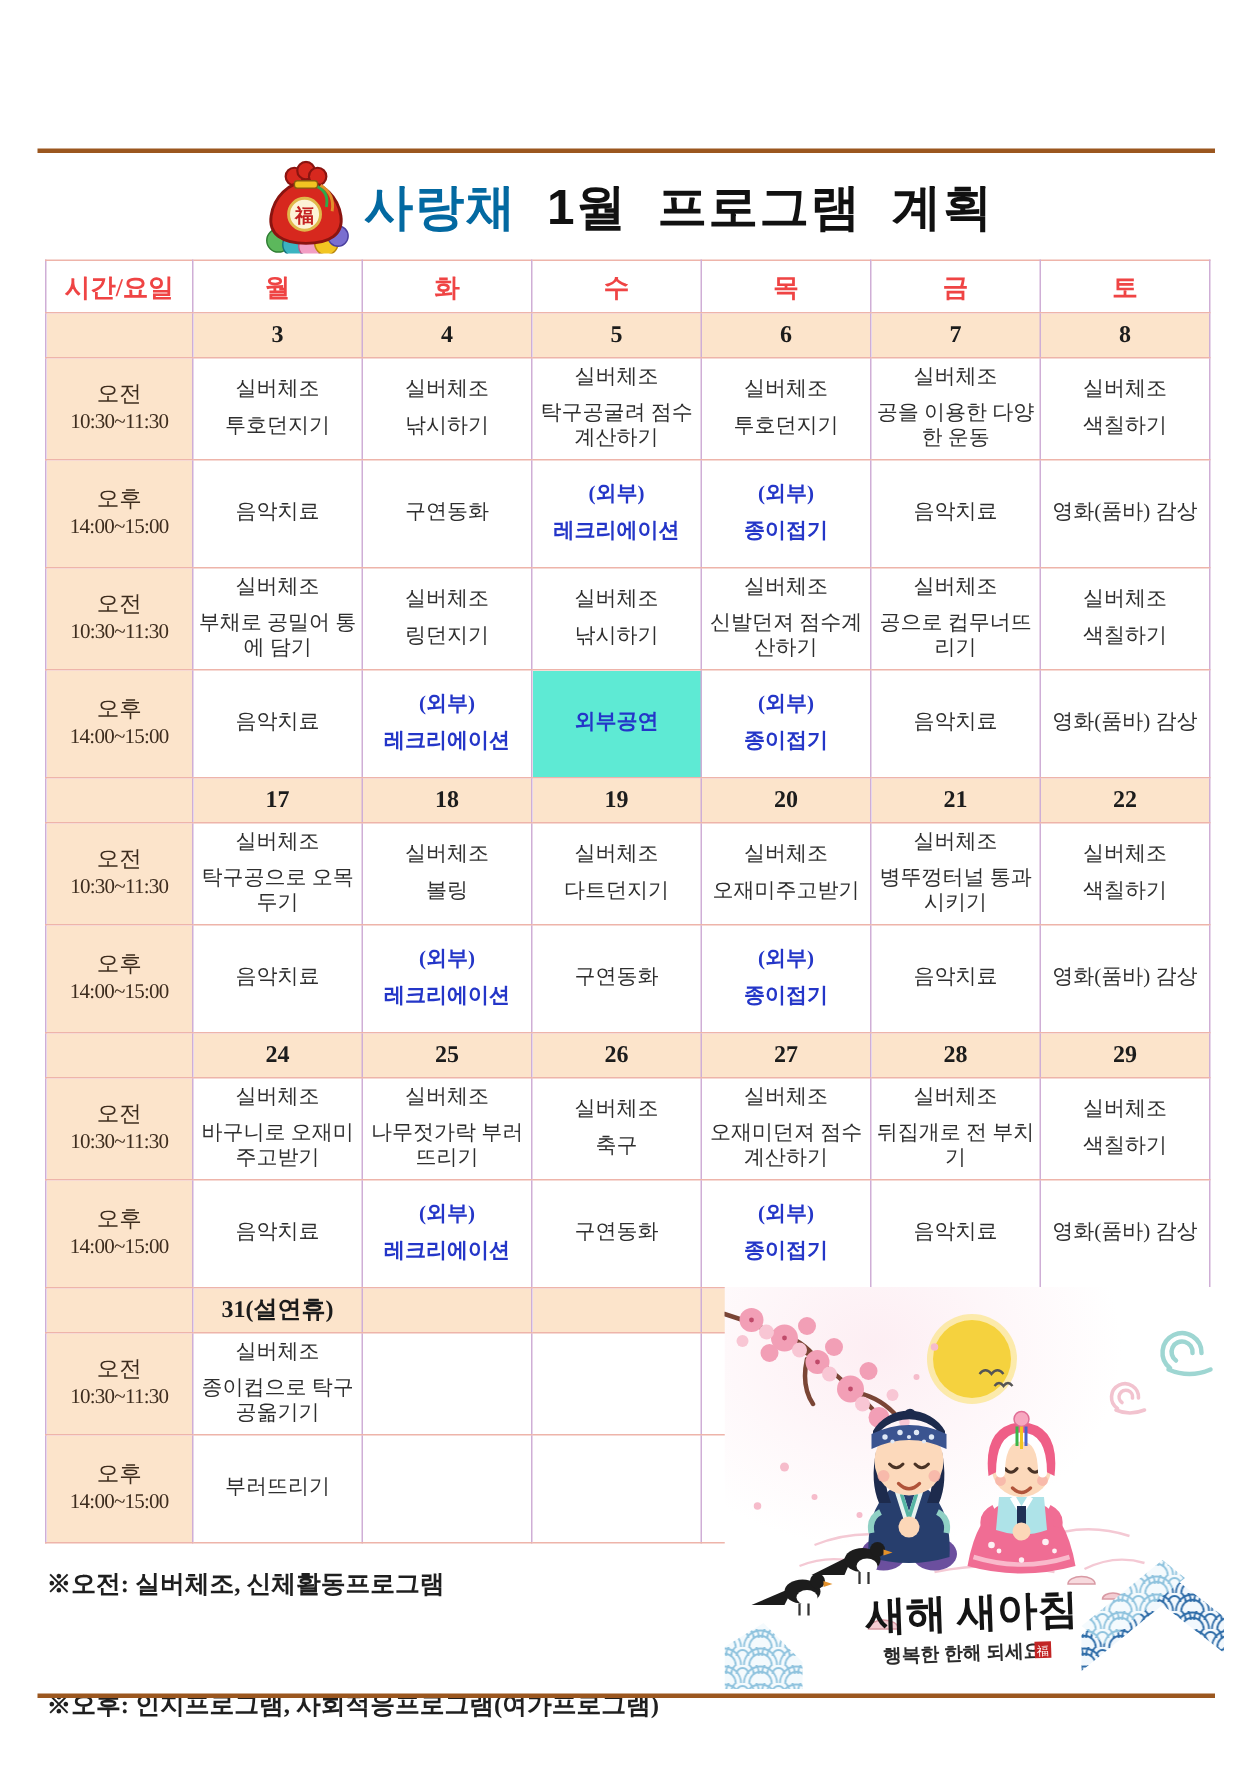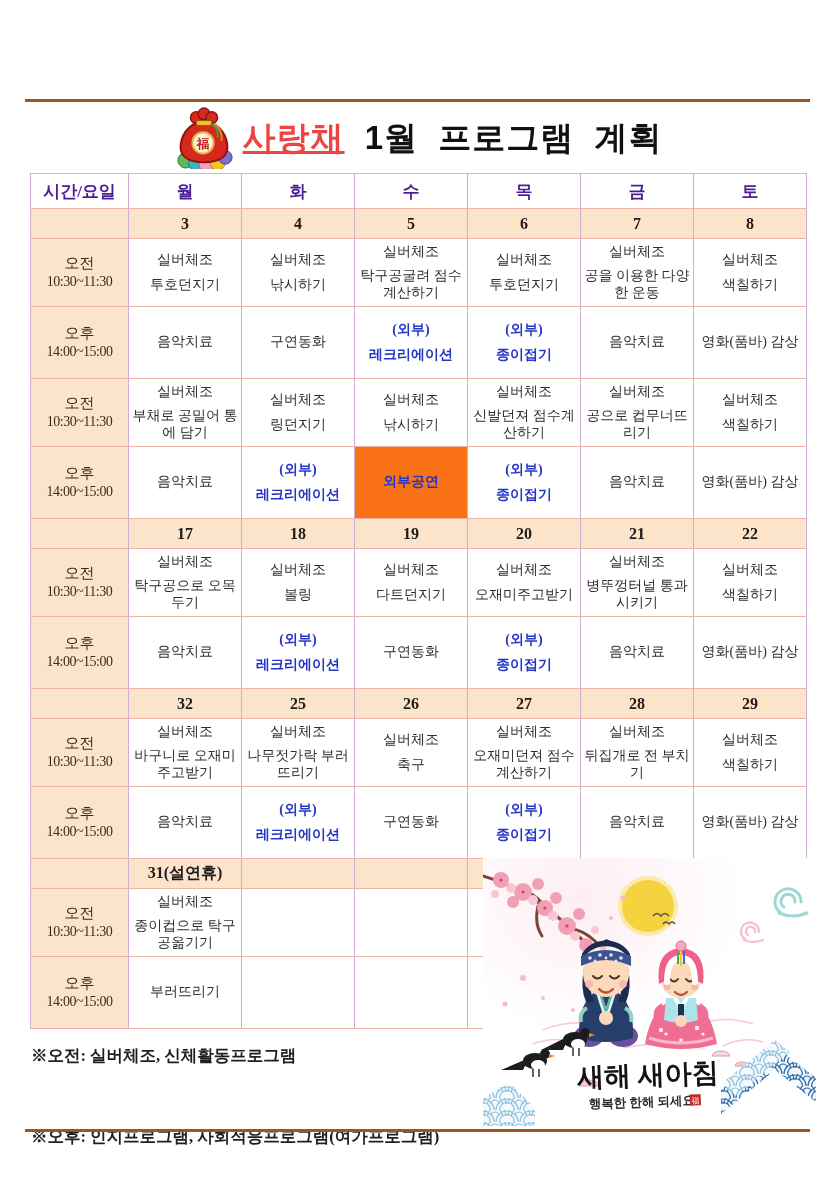--- a/index.html
+++ b/index.html
@@ -7,42 +7,42 @@
         font-family:"Liberation Serif",serif;color:#222;}
   .rule{position:absolute;left:25px;width:785px;height:3px;background:#9b571f;}
   .rule.top{top:99px;}
   .rule.bottom{top:1129px;z-index:9;}
 
   
   .title-row{position:absolute;left:0;top:106px;width:835px;height:64px;
              display:flex;justify-content:center;align-items:center;gap:8px;}
   .title-row h1{margin:0;font-family:"Liberation Sans",sans-serif;font-weight:bold;
                 font-size:33px;letter-spacing:1px;word-spacing:10px;color:#111;}
-  .title-red{color:#ef4444;text-decoration:underline;}
+  .title-red{color:#0369a1;}
 
   
   table.schedule{position:absolute;left:30px;top:173px;width:776px;
                  border-collapse:collapse;table-layout:fixed;}
   .schedule td,.schedule th{border:1px solid #cfaed6;border-top-color:#eeb4aa;border-bottom-color:#eeb4aa;
       padding:1px 2px;text-align:center;vertical-align:middle;overflow:hidden;}
-  .schedule thead th{height:32px;background:#fff;font-size:17px;font-weight:bold;color:#4c1d95;}
+  .schedule thead th{height:32px;background:#fff;font-size:17px;font-weight:bold;color:#ef4444;}
   th.sat{color:#2436c8;}
   tr.date-row{height:30px;background:#fce4cb;}
   tr.date-row td{font-size:16px;font-weight:bold;color:#1c1c1c;}
   td.sat{color:#2436c8;}
   td.holiday{color:#e02020;}
   tr.am-row{height:68px;}
   tr.pm-row{height:72px;}
   td.time-cell{background:#fce4cb;font-weight:normal;color:#3d2c1e;line-height:1.3;}
   td.time-cell .t1{font-size:15px;}
   td.time-cell .t2{font-size:14px;letter-spacing:-0.5px;}
   td.program-cell{background:#fff;font-size:14px;color:#2e2e2e;line-height:1.18;}
   td.program-cell .a{margin-bottom:8px;}
   .ext{color:#2436c8;font-weight:bold;}
-  td.hl{background:#f97316;}
+  td.hl{background:#5eead4;}
 
   
   .notes{position:absolute;left:31px;top:988px;width:460px;font-size:16.5px;font-weight:bold;
          color:#1f1f1f;line-height:27px;white-space:pre-wrap;}
   .note-line{height:27px;}
 
   
   .illu{position:absolute;left:483px;top:858px;width:333px;height:270px;z-index:5;}
 </style>
 </head>
@@ -284,21 +284,21 @@
           </td>
           <td class="program-cell">
             <div class="b">음악치료</div>
           </td>
           <td class="program-cell">
             <div class="b">영화(품바) 감상</div>
           </td>
         </tr>
         <tr class="date-row">
           <td class="time-cell"></td>
-          <td>32</td>
+          <td>24</td>
           <td>25</td>
           <td>26</td>
           <td>27</td>
           <td>28</td>
           <td class="sat">29</td>
         </tr>
         <tr class="am-row">
           <td class="time-cell">
             <div class="t1">오전</div>
             <div class="t2">10:30~11:30</div>

